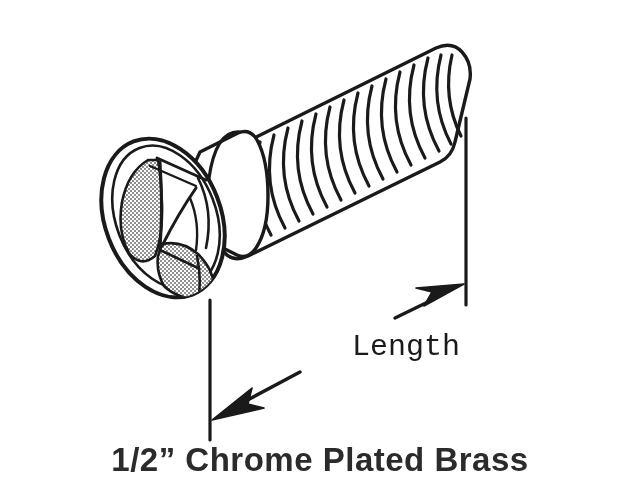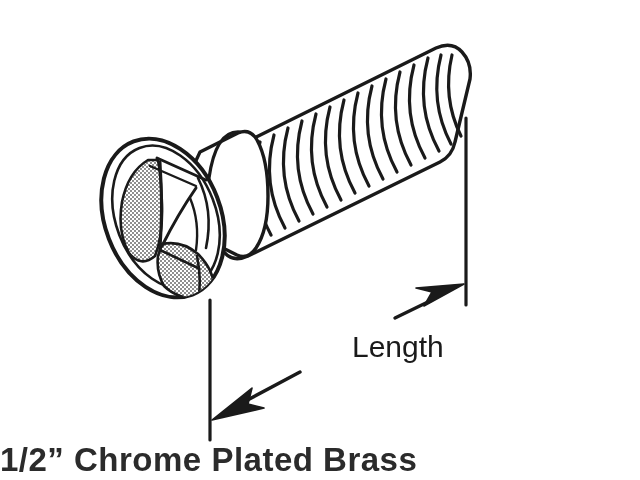--- a/index.html
+++ b/index.html
@@ -20,33 +20,34 @@
     left: 0;
     top: 0;
     width: 640px;
     height: 480px;
     display: block;
   }
   .dim-label {
     position: absolute;
     left: 352px;
     top: 332px;
-    font-family: Liberation Sans, sans-serif;
+    font-family: Liberation Mono, monospace;
     font-size: 30px;
     font-weight: 400;
     color: #1a1a1a;
     letter-spacing: 0px;
     white-space: nowrap;
     line-height: 1;
   }
   .caption {
     position: absolute;
     left: 0;
     top: 443px;
     width: 640px;
+    text-align: center;
     font-family: "Liberation Sans", sans-serif;
     font-size: 33px;
     font-weight: 700;
     color: #2b2b2b;
     letter-spacing: 0.5px;
     white-space: nowrap;
     line-height: 1;
   }
 </style>
 </head>

